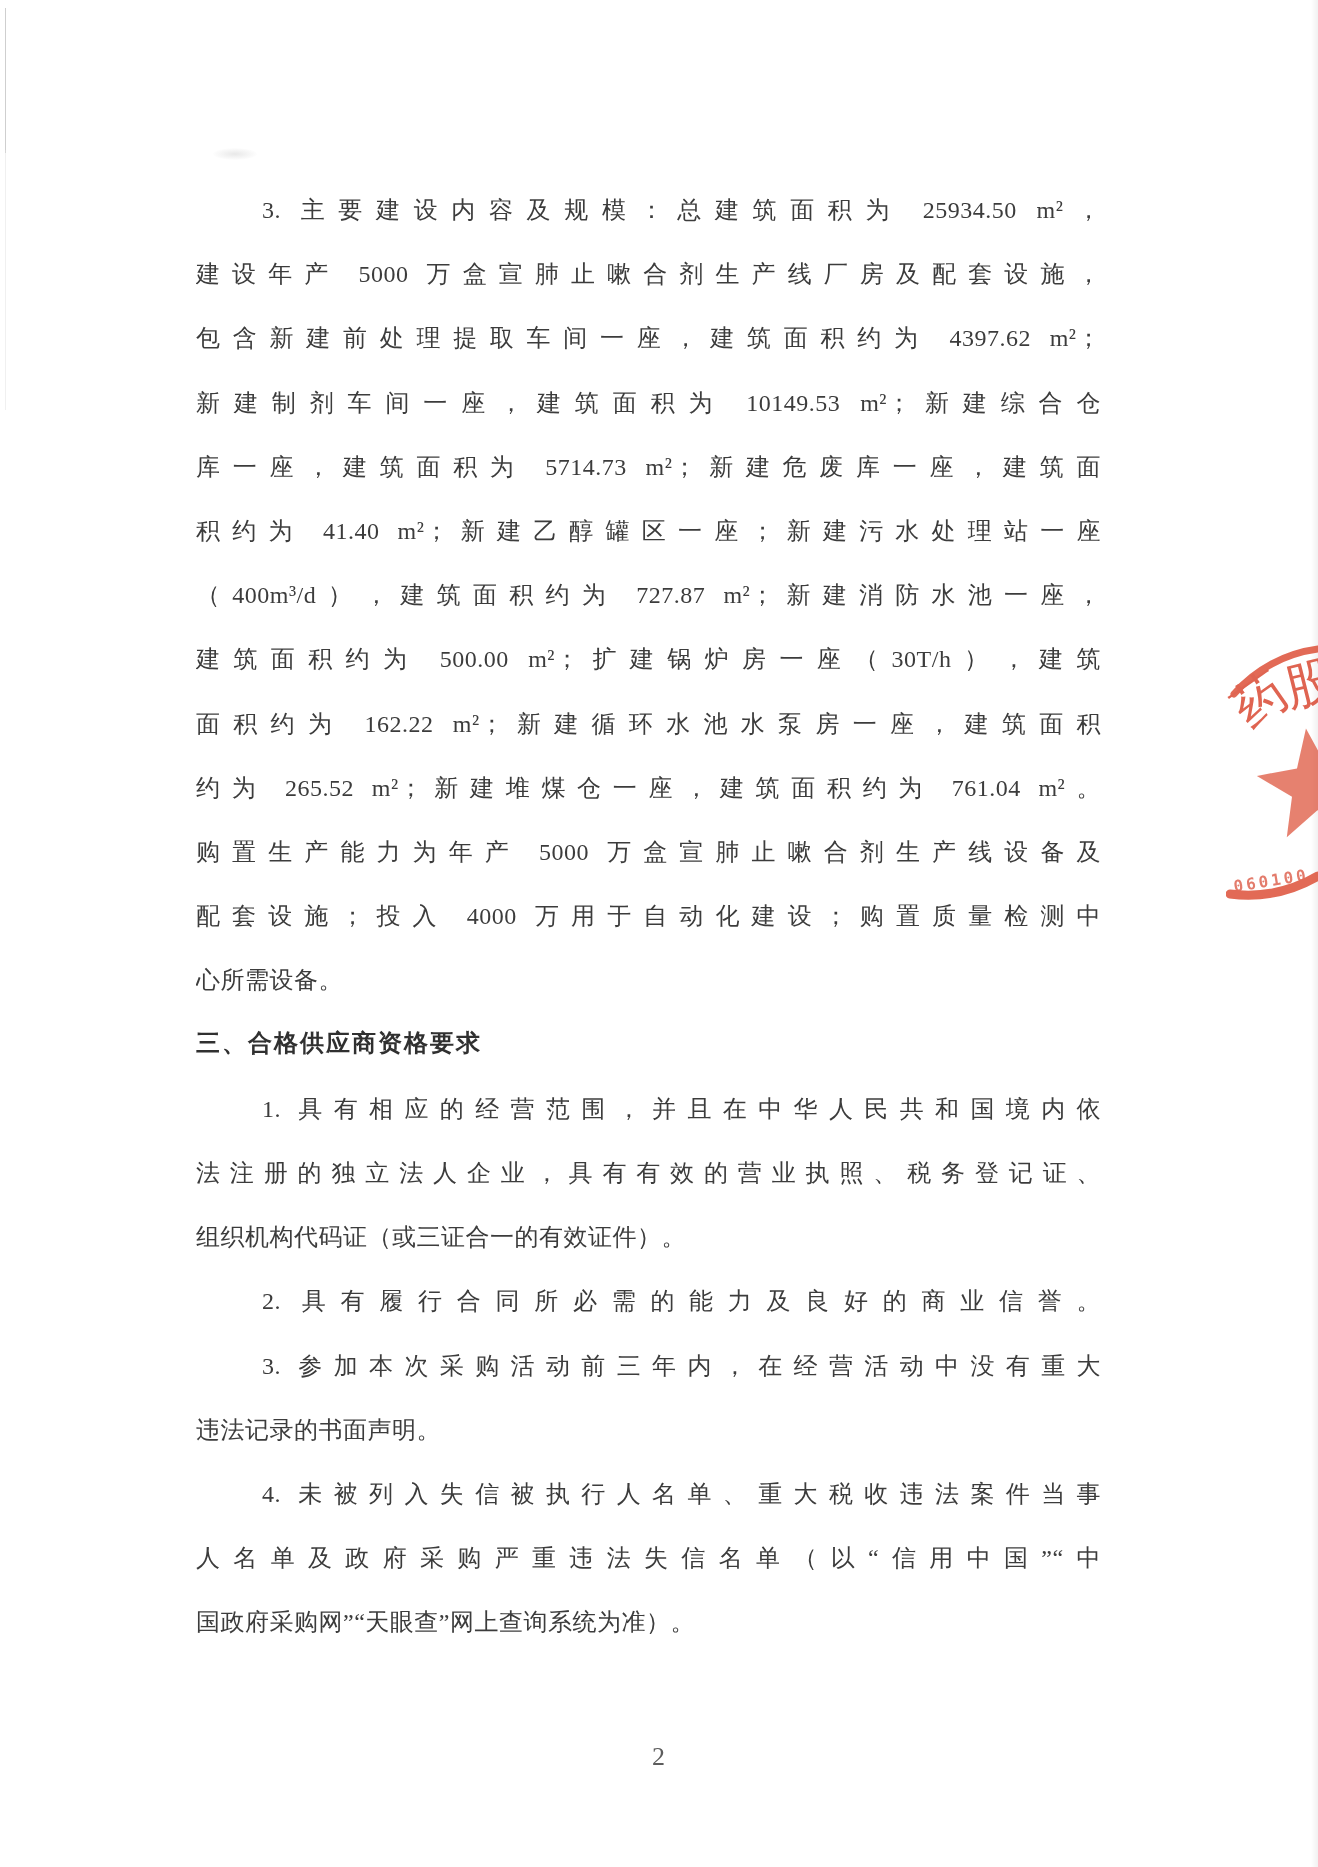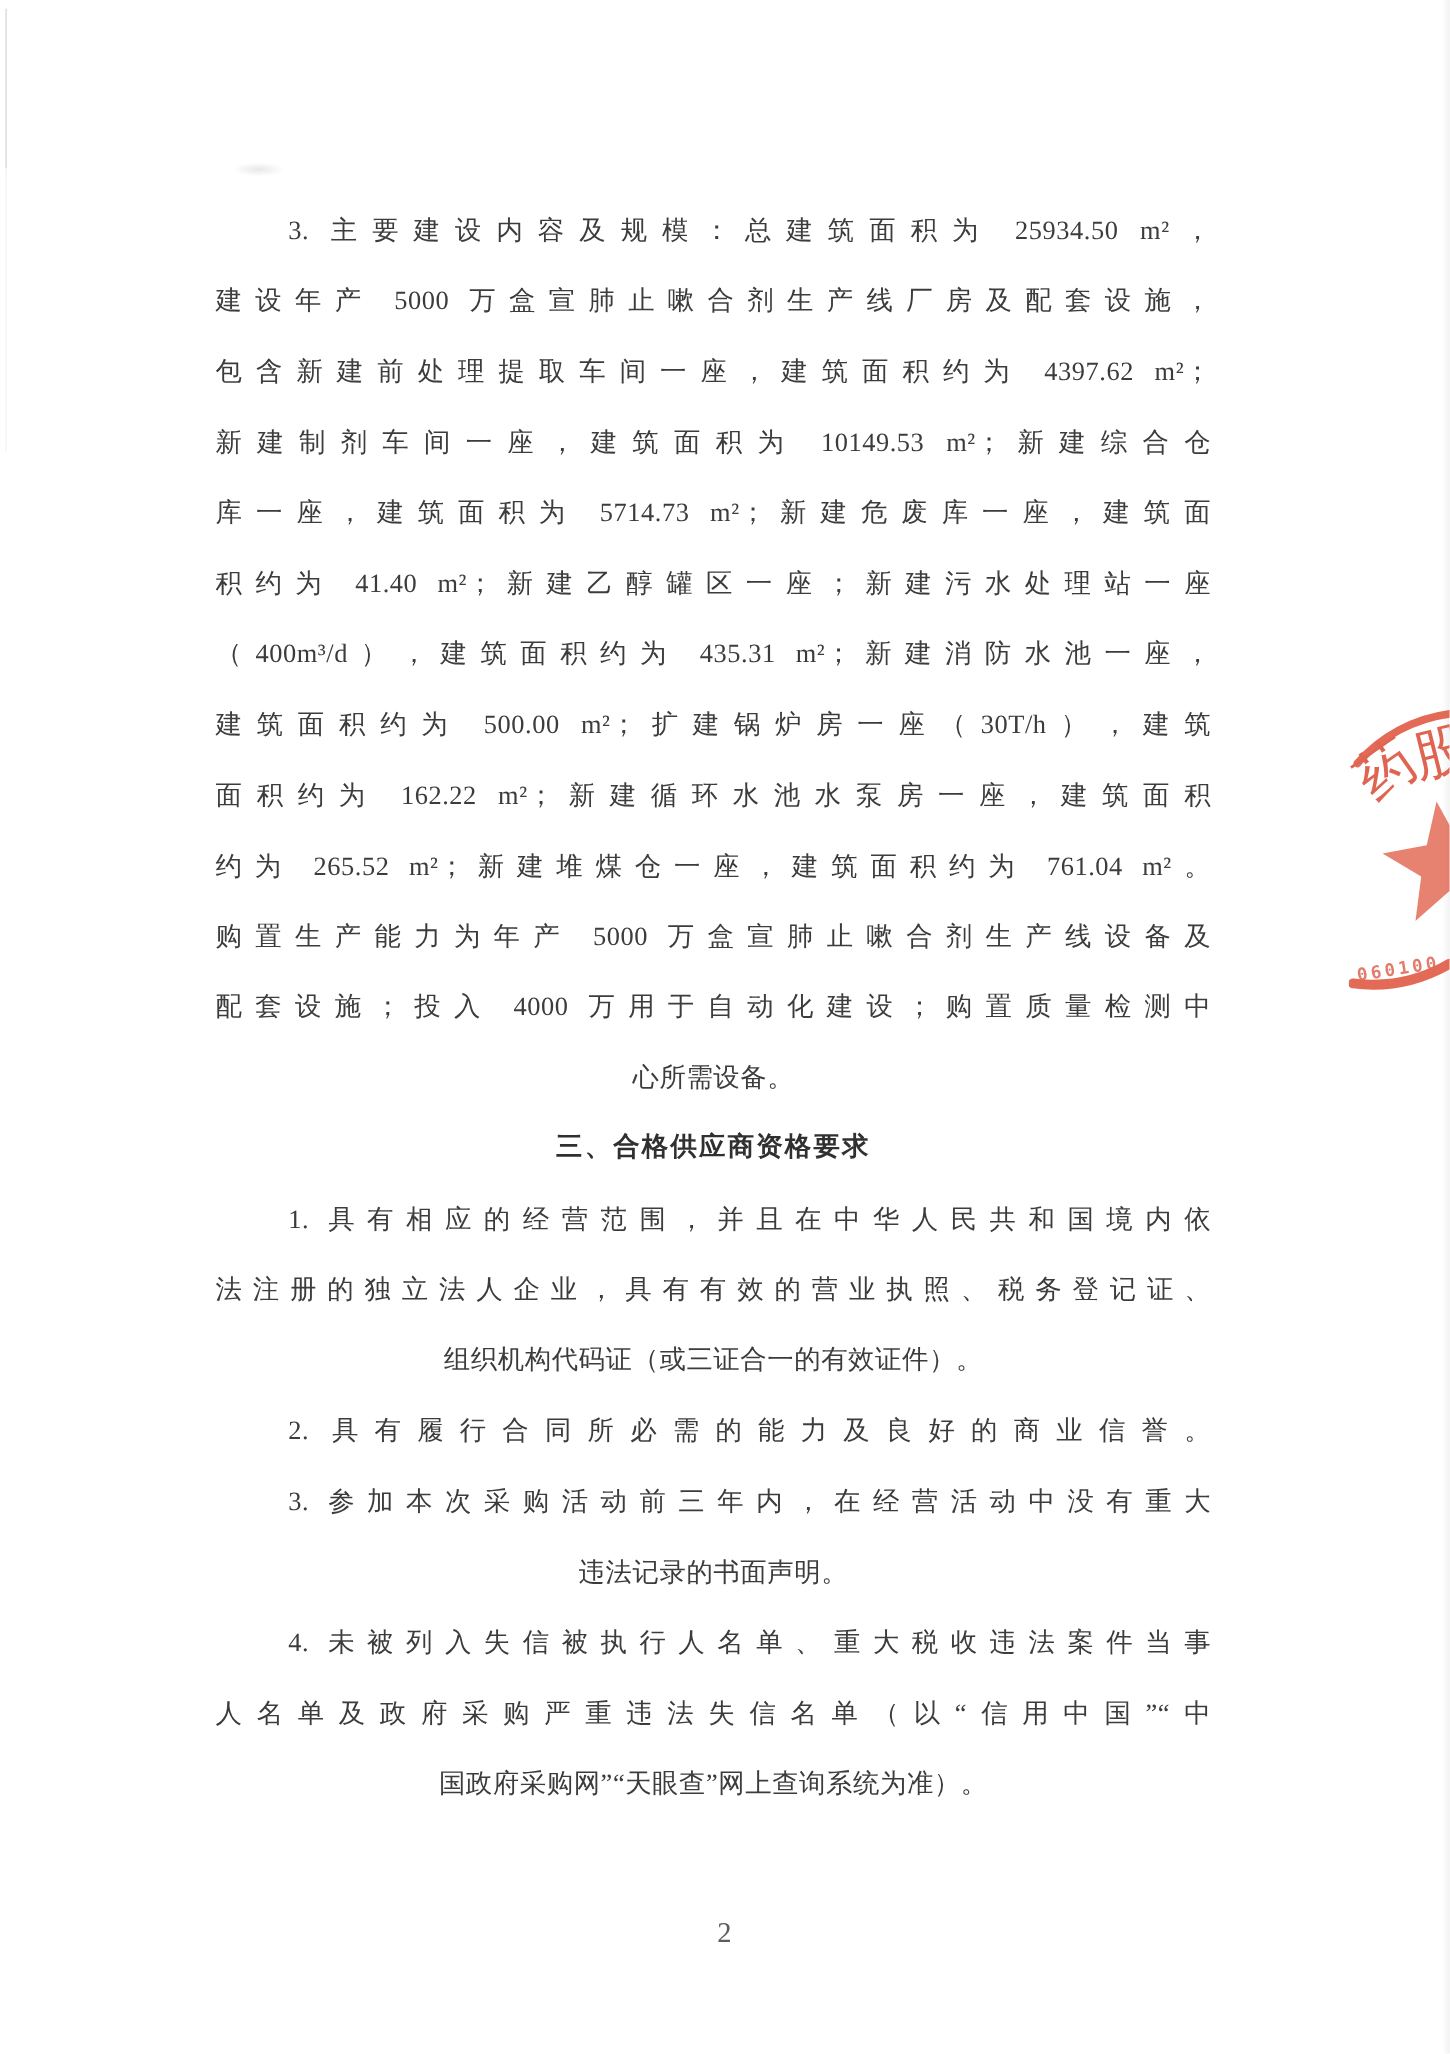--- a/index.html
+++ b/index.html
@@ -15,21 +15,21 @@
   .edge-shade-right{position:absolute;right:0;top:0;width:7px;height:100%;
     background:linear-gradient(to left, rgba(0,0,0,0.055), rgba(0,0,0,0));}
   .smudge{position:absolute;left:213px;top:148px;width:44px;height:12px;border-radius:50%;
     background:radial-gradient(ellipse at center,#dcdcdc 0%,rgba(220,220,220,0) 75%);opacity:.65;}
   
   .textblock{
     position:absolute;left:196px;top:178px;width:905px;
     font-size:24px;line-height:64.2px;color:#3c3c3c;
     letter-spacing:0.5px;
   }
-  .line{width:905px;overflow:hidden;text-align:center;}
+  .line{width:905px;overflow:hidden;text-align:left;}
   .line.j{text-align:justify;text-align-last:justify;text-justify:inter-character;}
   .line.ind{text-indent:66px;}
   .line.head{font-weight:700;color:#303030;letter-spacing:2px;font-family:Liberation Mono, monospace;}
   
   .pagenum{position:absolute;left:0;right:0;top:1742px;text-align:center;
     font-size:26px;color:#5d5d5d;letter-spacing:1px;}
   
   .stamp{position:absolute;left:1226px;top:636px;width:92px;height:280px;overflow:hidden;}
   .stamp svg{display:block;}
 </style>
@@ -43,21 +43,21 @@
   <div class="edge-shade-right"></div>
   <div class="smudge"></div>
 
   <div class="textblock">
       <div class="line j ind">3. 主要建设内容及规模：总建筑面积为 25934.50 m²，</div>
       <div class="line j">建设年产 5000 万盒宣肺止嗽合剂生产线厂房及配套设施，</div>
       <div class="line j">包含新建前处理提取车间一座，建筑面积约为 4397.62 m²；</div>
       <div class="line j">新建制剂车间一座，建筑面积为 10149.53 m²；新建综合仓</div>
       <div class="line j">库一座，建筑面积为 5714.73 m²；新建危废库一座，建筑面</div>
       <div class="line j">积约为 41.40 m²；新建乙醇罐区一座；新建污水处理站一座</div>
-      <div class="line j">（400m³/d），建筑面积约为 435.31 m²；新建消防水池一座，</div>
+      <div class="line j">（400m³/d），建筑面积约为 727.87 m²；新建消防水池一座，</div>
       <div class="line j">建筑面积约为 500.00 m²；扩建锅炉房一座（30T/h），建筑</div>
       <div class="line j">面积约为 162.22 m²；新建循环水池水泵房一座，建筑面积</div>
       <div class="line j">约为 265.52 m²；新建堆煤仓一座，建筑面积约为 761.04 m²。</div>
       <div class="line j">购置生产能力为年产 5000 万盒宣肺止嗽合剂生产线设备及</div>
       <div class="line j">配套设施；投入 4000 万用于自动化建设；购置质量检测中</div>
       <div class="line">心所需设备。</div>
       <div class="line head">三、合格供应商资格要求</div>
       <div class="line j ind">1. 具有相应的经营范围，并且在中华人民共和国境内依</div>
       <div class="line j">法注册的独立法人企业，具有有效的营业执照、税务登记证、</div>
       <div class="line">组织机构代码证（或三证合一的有效证件）。</div>

